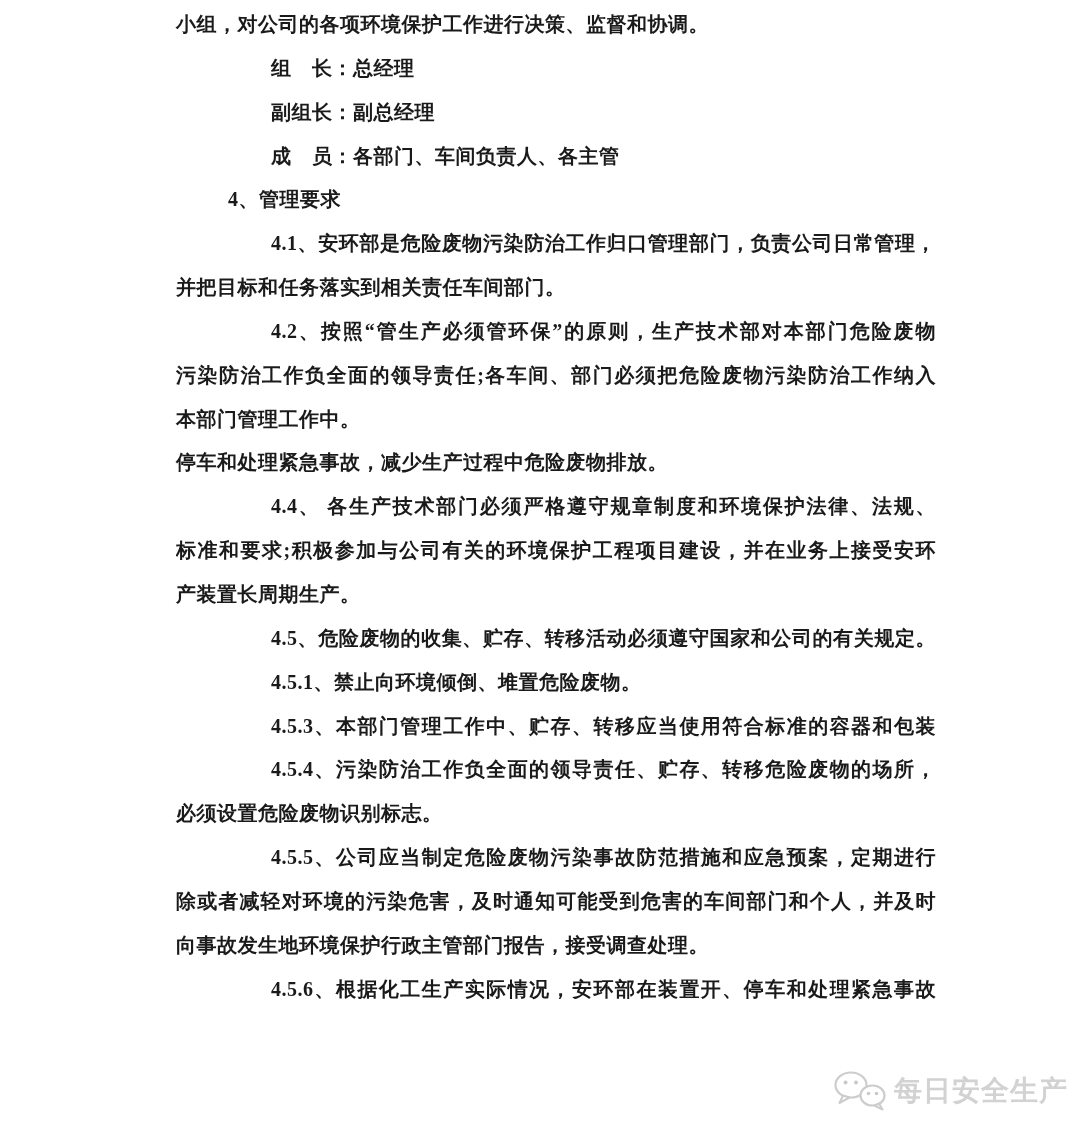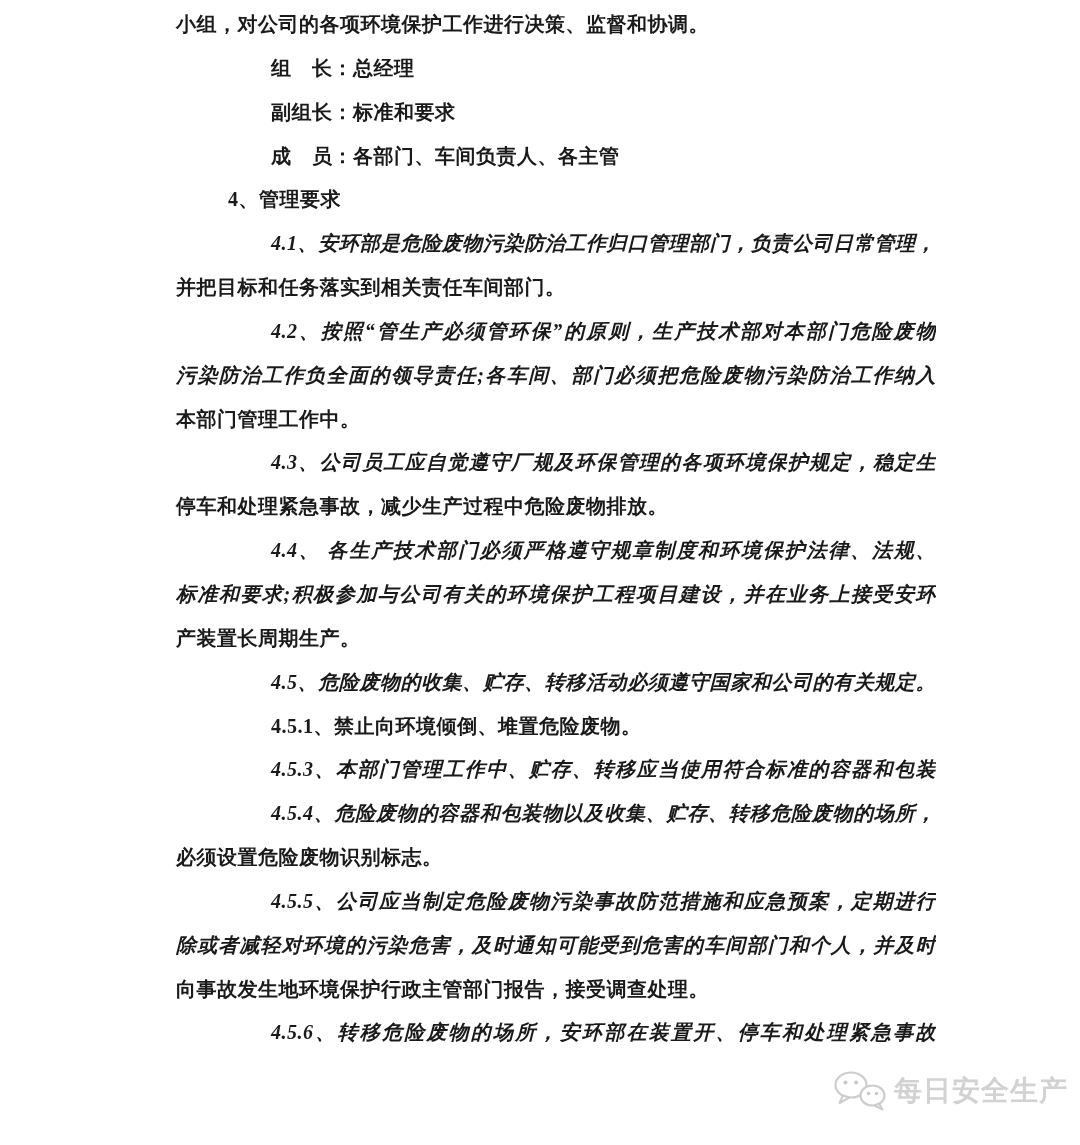--- a/index.html
+++ b/index.html
@@ -30,21 +30,20 @@
     white-space: nowrap;
     letter-spacing: 0.5px;
   }
   .line.i1 { padding-left: 52px; }
   .line.i2 { padding-left: 95px; }
   .line.f {
     white-space: normal;
     text-align: justify;
     text-align-last: justify;
     overflow: hidden;
-    font-style: italic;
   }
   .watermark {
     position: absolute;
     left: 833px;
     top: 1070px;
     display: flex;
     align-items: center;
     gap: 7px;
   }
   .wm-icon { display: block; line-height: 0; }
@@ -56,42 +55,41 @@
     font-weight: 600;
     white-space: nowrap;
   }
 </style>
 </head>
 <body>
 
 <div class="doc">
   <div class="line">小组，对公司的各项环境保护工作进行决策、监督和协调。</div>
   <div class="line i2">组　长：总经理</div>
-  <div class="line i2">副组长：标准和要求</div>
+  <div class="line i2">副组长：副总经理</div>
   <div class="line i2">成　员：各部门、车间负责人、各主管</div>
   <div class="line i1">4、管理要求</div>
   <div class="line i2 f">4.1、安环部是危险废物污染防治工作归口管理部门，负责公司日常管理，</div>
   <div class="line">并把目标和任务落实到相关责任车间部门。</div>
   <div class="line i2 f">4.2、按照“管生产必须管环保”的原则，生产技术部对本部门危险废物</div>
   <div class="line f">污染防治工作负全面的领导责任;各车间、部门必须把危险废物污染防治工作纳入</div>
   <div class="line">本部门管理工作中。</div>
-  <div class="line i2 f">4.3、公司员工应自觉遵守厂规及环保管理的各项环境保护规定，稳定生</div>
   <div class="line">停车和处理紧急事故，减少生产过程中危险废物排放。</div>
   <div class="line i2 f">4.4、 各生产技术部门必须严格遵守规章制度和环境保护法律、法规、</div>
   <div class="line f">标准和要求;积极参加与公司有关的环境保护工程项目建设，并在业务上接受安环</div>
   <div class="line">产装置长周期生产。</div>
   <div class="line i2 f">4.5、危险废物的收集、贮存、转移活动必须遵守国家和公司的有关规定。</div>
   <div class="line i2">4.5.1、禁止向环境倾倒、堆置危险废物。</div>
   <div class="line i2 f">4.5.3、本部门管理工作中、贮存、转移应当使用符合标准的容器和包装物。</div>
-  <div class="line i2 f">4.5.4、危险废物的容器和包装物以及收集、贮存、转移危险废物的场所，</div>
+  <div class="line i2 f">4.5.4、污染防治工作负全面的领导责任、贮存、转移危险废物的场所，</div>
   <div class="line">必须设置危险废物识别标志。</div>
   <div class="line i2 f">4.5.5、公司应当制定危险废物污染事故防范措施和应急预案，定期进行</div>
   <div class="line f">除或者减轻对环境的污染危害，及时通知可能受到危害的车间部门和个人，并及时</div>
   <div class="line">向事故发生地环境保护行政主管部门报告，接受调查处理。</div>
-  <div class="line i2 f">4.5.6、转移危险废物的场所，安环部在装置开、停车和处理紧急事故</div>
+  <div class="line i2 f">4.5.6、根据化工生产实际情况，安环部在装置开、停车和处理紧急事故</div>
 </div>
 
 <div class="watermark">
   <span class="wm-icon">
     <svg width="54" height="42" viewBox="0 0 54 42" xmlns="http://www.w3.org/2000/svg">
       <ellipse cx="18" cy="15" rx="15.5" ry="12.5" fill="#ffffff" stroke="#cdcdcd" stroke-width="2.2"></ellipse>
       <path d="M10 25.5 L6.5 33 L16.5 27.5 Z" fill="#ffffff" stroke="#cdcdcd" stroke-width="2" stroke-linejoin="round"></path>
       <circle cx="12.5" cy="12.5" r="2" fill="#c9c9c9"></circle>
       <circle cx="23" cy="12.5" r="2" fill="#c9c9c9"></circle>
       <ellipse cx="39.5" cy="25.5" rx="12" ry="10" fill="#ffffff" stroke="#cdcdcd" stroke-width="2.2"></ellipse>

